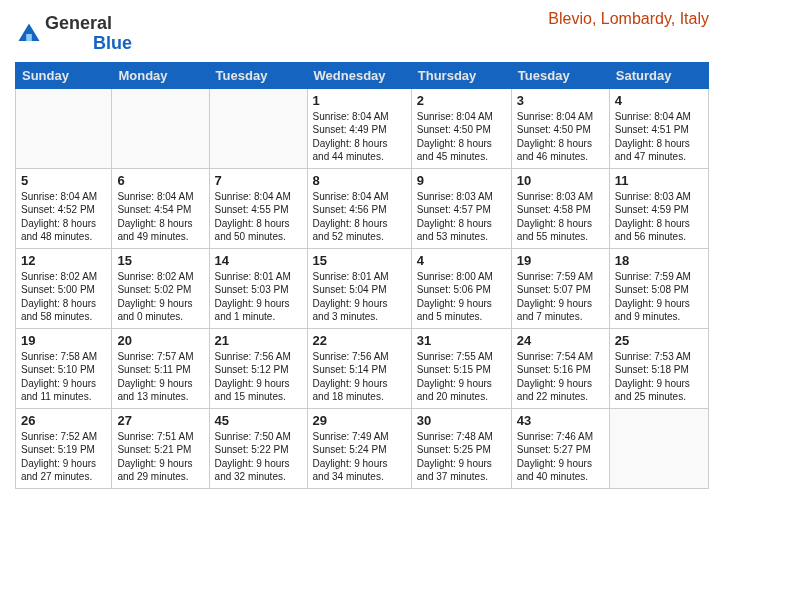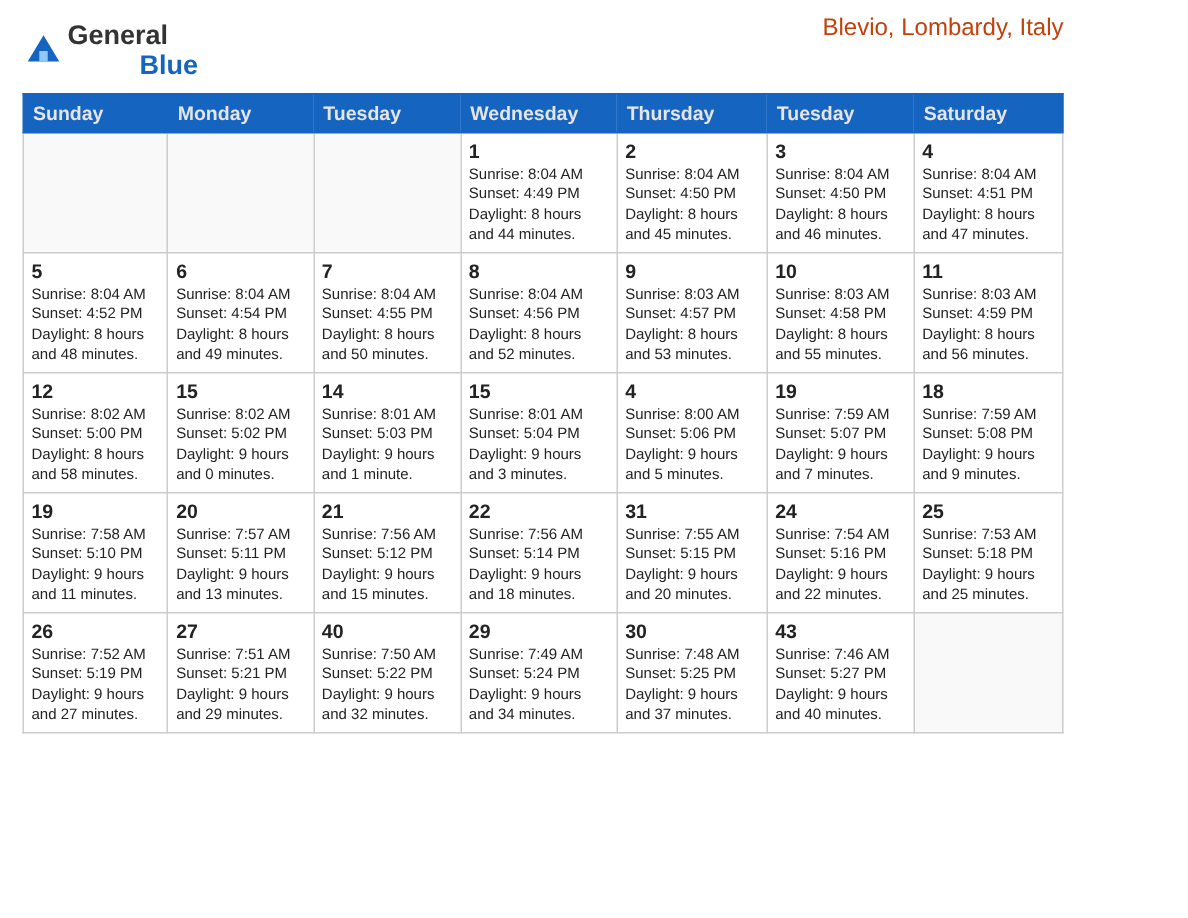--- a/index.html
+++ b/index.html
@@ -165,21 +165,21 @@
           <td><span class="day-num">20</span><span class="day-info">Sunrise: 7:57 AM<br>Sunset: 5:11 PM<br>Daylight: 9 hours<br>and 13 minutes.</span></td>
           <td><span class="day-num">21</span><span class="day-info">Sunrise: 7:56 AM<br>Sunset: 5:12 PM<br>Daylight: 9 hours<br>and 15 minutes.</span></td>
           <td><span class="day-num">22</span><span class="day-info">Sunrise: 7:56 AM<br>Sunset: 5:14 PM<br>Daylight: 9 hours<br>and 18 minutes.</span></td>
           <td><span class="day-num">31</span><span class="day-info">Sunrise: 7:55 AM<br>Sunset: 5:15 PM<br>Daylight: 9 hours<br>and 20 minutes.</span></td>
           <td><span class="day-num">24</span><span class="day-info">Sunrise: 7:54 AM<br>Sunset: 5:16 PM<br>Daylight: 9 hours<br>and 22 minutes.</span></td>
           <td><span class="day-num">25</span><span class="day-info">Sunrise: 7:53 AM<br>Sunset: 5:18 PM<br>Daylight: 9 hours<br>and 25 minutes.</span></td>
         </tr>
         <tr class="last-row">
           <td><span class="day-num">26</span><span class="day-info">Sunrise: 7:52 AM<br>Sunset: 5:19 PM<br>Daylight: 9 hours<br>and 27 minutes.</span></td>
           <td><span class="day-num">27</span><span class="day-info">Sunrise: 7:51 AM<br>Sunset: 5:21 PM<br>Daylight: 9 hours<br>and 29 minutes.</span></td>
-          <td><span class="day-num">40</span><span class="day-info">Sunrise: 7:50 AM<br>Sunset: 5:22 PM<br>Daylight: 9 hours<br>and 32 minutes.</span></td>
+          <td><span class="day-num">45</span><span class="day-info">Sunrise: 7:50 AM<br>Sunset: 5:22 PM<br>Daylight: 9 hours<br>and 32 minutes.</span></td>
           <td><span class="day-num">29</span><span class="day-info">Sunrise: 7:49 AM<br>Sunset: 5:24 PM<br>Daylight: 9 hours<br>and 34 minutes.</span></td>
           <td><span class="day-num">30</span><span class="day-info">Sunrise: 7:48 AM<br>Sunset: 5:25 PM<br>Daylight: 9 hours<br>and 37 minutes.</span></td>
           <td><span class="day-num">43</span><span class="day-info">Sunrise: 7:46 AM<br>Sunset: 5:27 PM<br>Daylight: 9 hours<br>and 40 minutes.</span></td>
           <td class="empty"></td>
         </tr>
       </tbody>
   </table>
 </div>
 
 </body></html>

